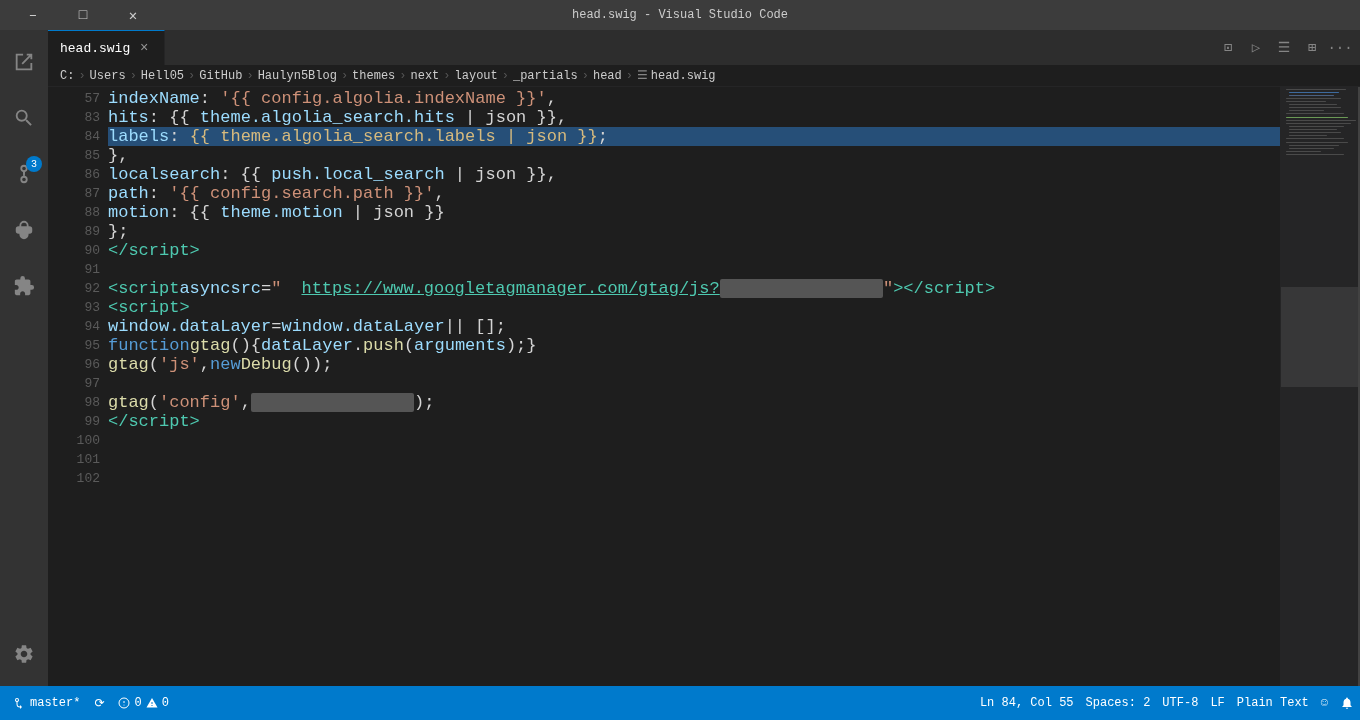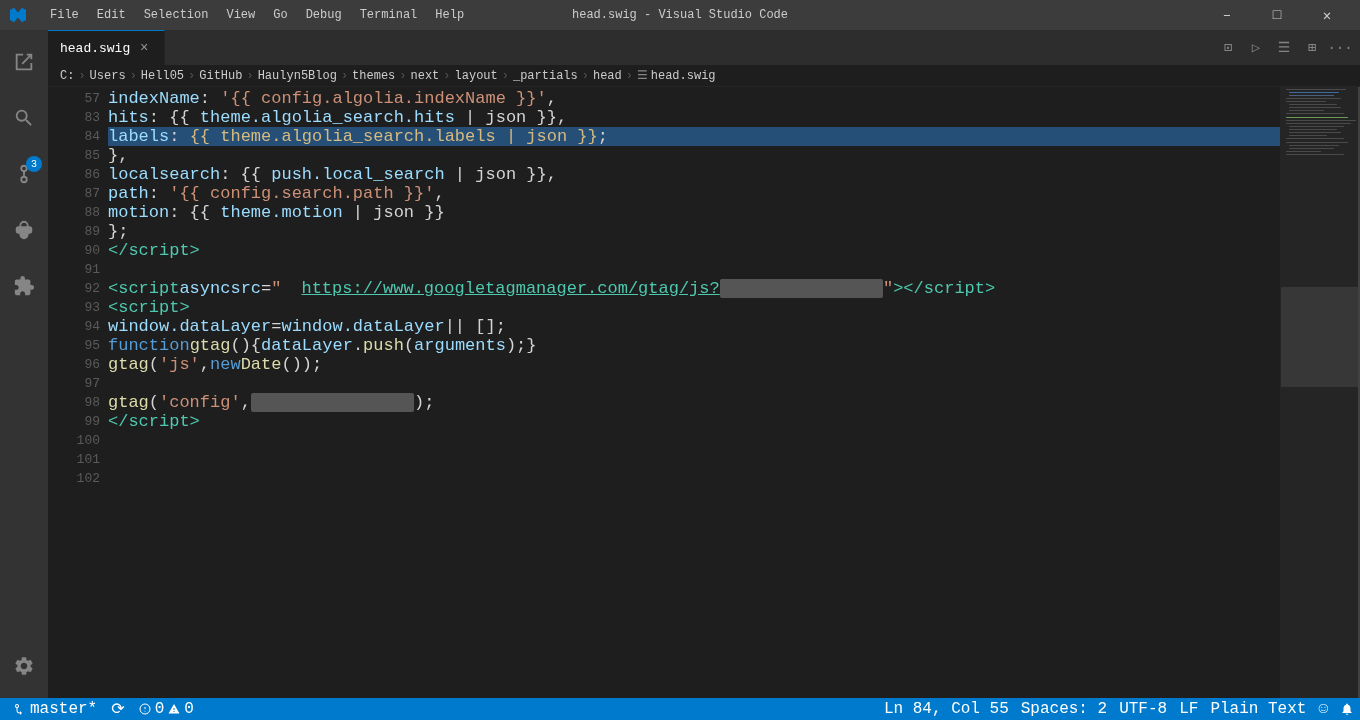--- a/index.html
+++ b/index.html
@@ -263,26 +263,26 @@
       position: absolute;
       top: 200px;
       left: 0;
       right: 0;
       height: 100px;
       background: rgba(100,100,100,0.3);
     }
 
     
     #status-bar {
-      height: 22px;
+      height: 34px;
       background: #007acc;
       display: flex;
       align-items: center;
       flex-shrink: 0;
-      font-size: 16px;
+      font-size: 12px;
       color: #ffffff;
     }
     .status-left {
       display: flex;
       align-items: center;
       gap: 2px;
       padding: 0 8px;
     }
     .status-item {
       padding: 0 6px;
@@ -296,35 +296,20 @@
     .status-right {
       margin-left: auto;
       display: flex;
       align-items: center;
     }
   </style>
 </head>
 <body>
 
 <div id="titlebar">
-  <div id="titlebar-left">
-    <svg class="vscode-icon" viewBox="0 0 100 100" fill="none">
-      <path d="M74.9 4.6L50 33.7 25.1 4.6 0 19.2v61.6l25.1 14.6L50 66.3l24.9 29.1L100 80.8V19.2L74.9 4.6z" fill="#007ACC"></path>
-    </svg>
-    <div class="menu-items">
-      <span class="menu-item">File</span>
-      <span class="menu-item">Edit</span>
-      <span class="menu-item">Selection</span>
-      <span class="menu-item">View</span>
-      <span class="menu-item">Go</span>
-      <span class="menu-item">Debug</span>
-      <span class="menu-item">Terminal</span>
-      <span class="menu-item">Help</span>
-    </div>
-  </div>
   <div id="titlebar-center">head.swig - Visual Studio Code</div>
   <div id="titlebar-right">
     <div class="title-btn">–</div>
     <div class="title-btn">□</div>
     <div class="title-btn close">✕</div>
   </div>
 </div>
 
 <div id="main-layout">
 
@@ -441,21 +426,21 @@
           <div class="code-line">        <span class="c-attr">localsearch</span><span class="c-punct">: {{ </span><span class="c-attr">push.local_search</span><span class="c-punct"> | json }},</span></div>
           <div class="code-line">        <span class="c-attr">path</span><span class="c-punct">: </span><span class="c-string">'{{ config.search.path }}'</span><span class="c-punct">,</span></div>
           <div class="code-line">        <span class="c-attr">motion</span><span class="c-punct">: {{ </span><span class="c-attr">theme.motion</span><span class="c-punct"> | json }}</span></div>
           <div class="code-line">    <span class="c-punct">};</span></div>
           <div class="code-line"><span class="c-tag">&lt;/script&gt;</span></div>
           <div class="code-line">&nbsp;</div>
           <div class="code-line"><span class="c-tag">&lt;script</span> <span class="c-attr">async</span> <span class="c-attr">src</span><span class="c-punct">=</span><span class="c-string">"<span class="c-url">https://www.googletagmanager.com/gtag/js?</span><span class="c-redacted">&nbsp;&nbsp;&nbsp;&nbsp;&nbsp;&nbsp;&nbsp;&nbsp;&nbsp;&nbsp;&nbsp;&nbsp;&nbsp;&nbsp;&nbsp;&nbsp;</span>"</span><span class="c-tag">&gt;&lt;/script&gt;</span></div>
           <div class="code-line"><span class="c-tag">&lt;script&gt;</span></div>
           <div class="code-line">  <span class="c-attr">window.dataLayer</span> <span class="c-punct">=</span> <span class="c-attr">window.dataLayer</span> <span class="c-punct">|| [];</span></div>
           <div class="code-line">  <span class="c-keyword">function</span> <span class="c-func">gtag</span><span class="c-punct">(){</span><span class="c-attr">dataLayer</span><span class="c-punct">.</span><span class="c-func">push</span><span class="c-punct">(</span><span class="c-attr">arguments</span><span class="c-punct">);}</span></div>
-          <div class="code-line">  <span class="c-func">gtag</span><span class="c-punct">(</span><span class="c-string">'js'</span><span class="c-punct">,</span> <span class="c-keyword">new</span> <span class="c-func">Date</span><span class="c-punct">());</span></div>
+          <div class="code-line">  <span class="c-func">gtag</span><span class="c-punct">(</span><span class="c-string">'js'</span><span class="c-punct">,</span> <span class="c-keyword">new</span> <span class="c-func">Debug</span><span class="c-punct">());</span></div>
           <div class="code-line">&nbsp;</div>
           <div class="code-line">  <span class="c-func">gtag</span><span class="c-punct">(</span><span class="c-string">'config'</span><span class="c-punct">,</span> <span class="c-redacted">&nbsp;&nbsp;&nbsp;&nbsp;&nbsp;&nbsp;&nbsp;&nbsp;&nbsp;&nbsp;&nbsp;&nbsp;&nbsp;&nbsp;&nbsp;&nbsp;</span><span class="c-punct">);</span></div>
           <div class="code-line"><span class="c-tag">&lt;/script&gt;</span></div>
           <div class="code-line">&nbsp;</div>
           <div class="code-line">&nbsp;</div>
         </div>
 
       <div id="minimap">
         <div id="minimap-canvas">
           

